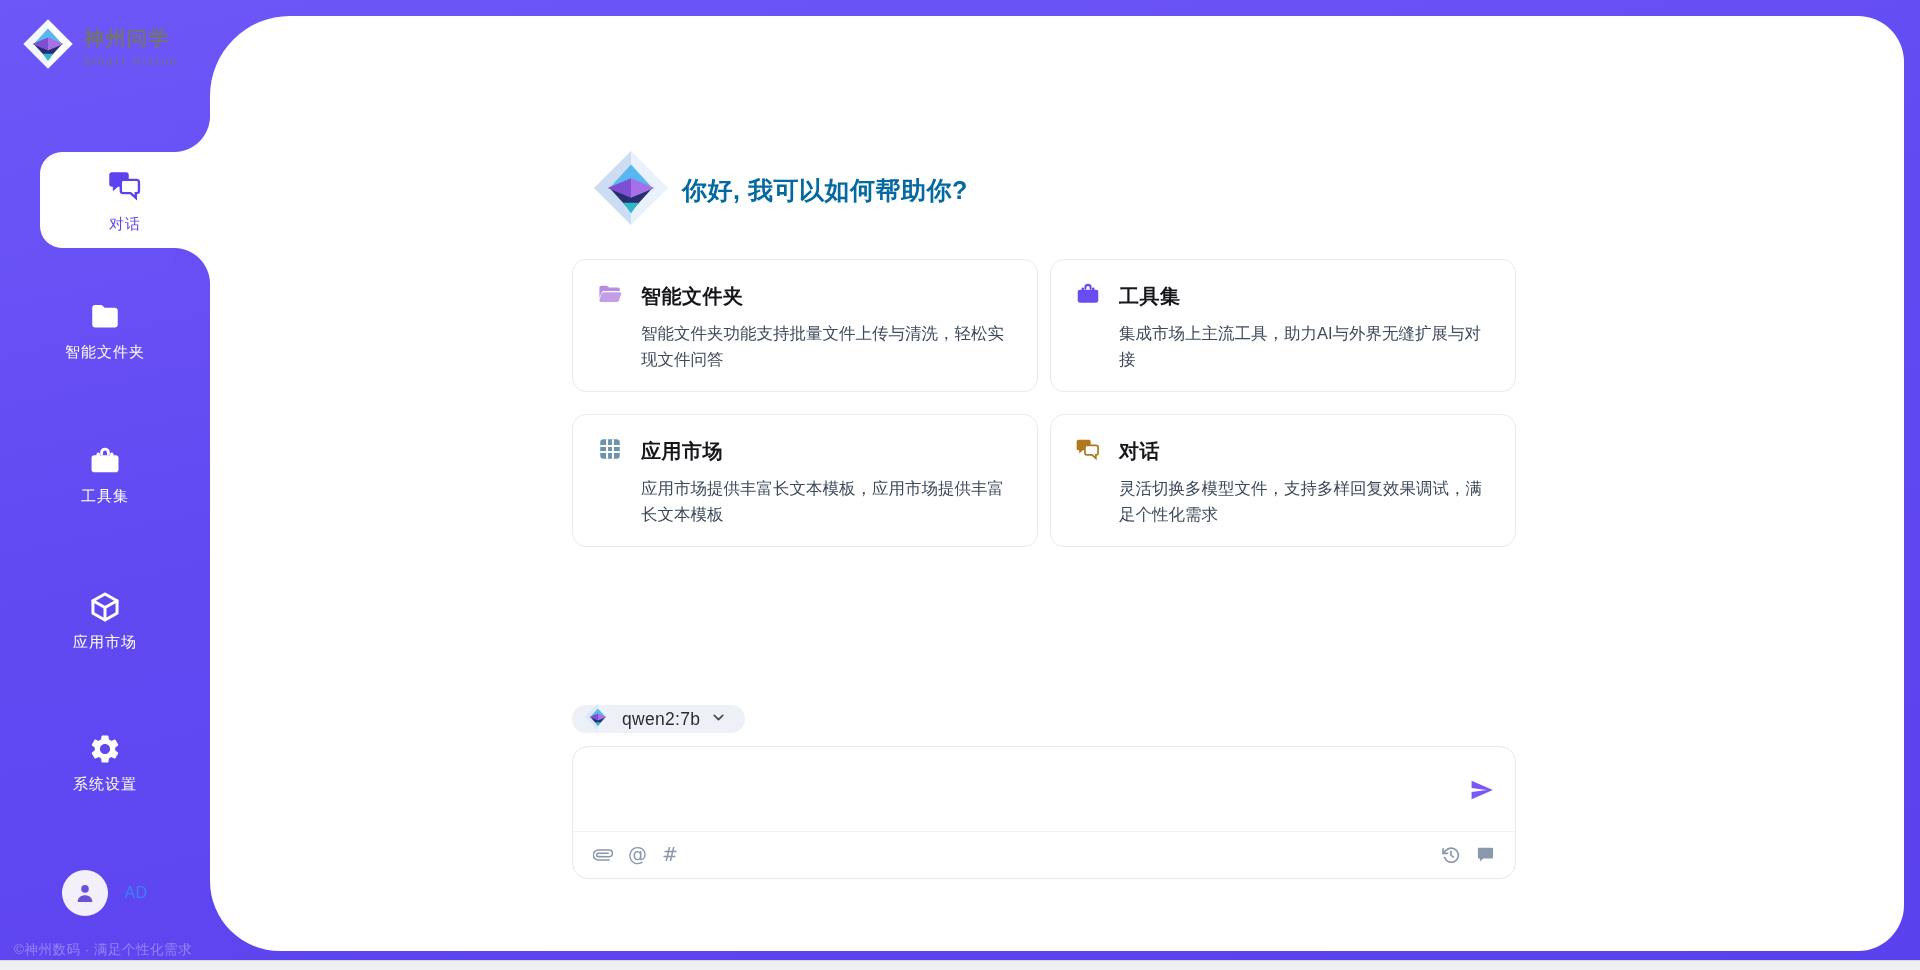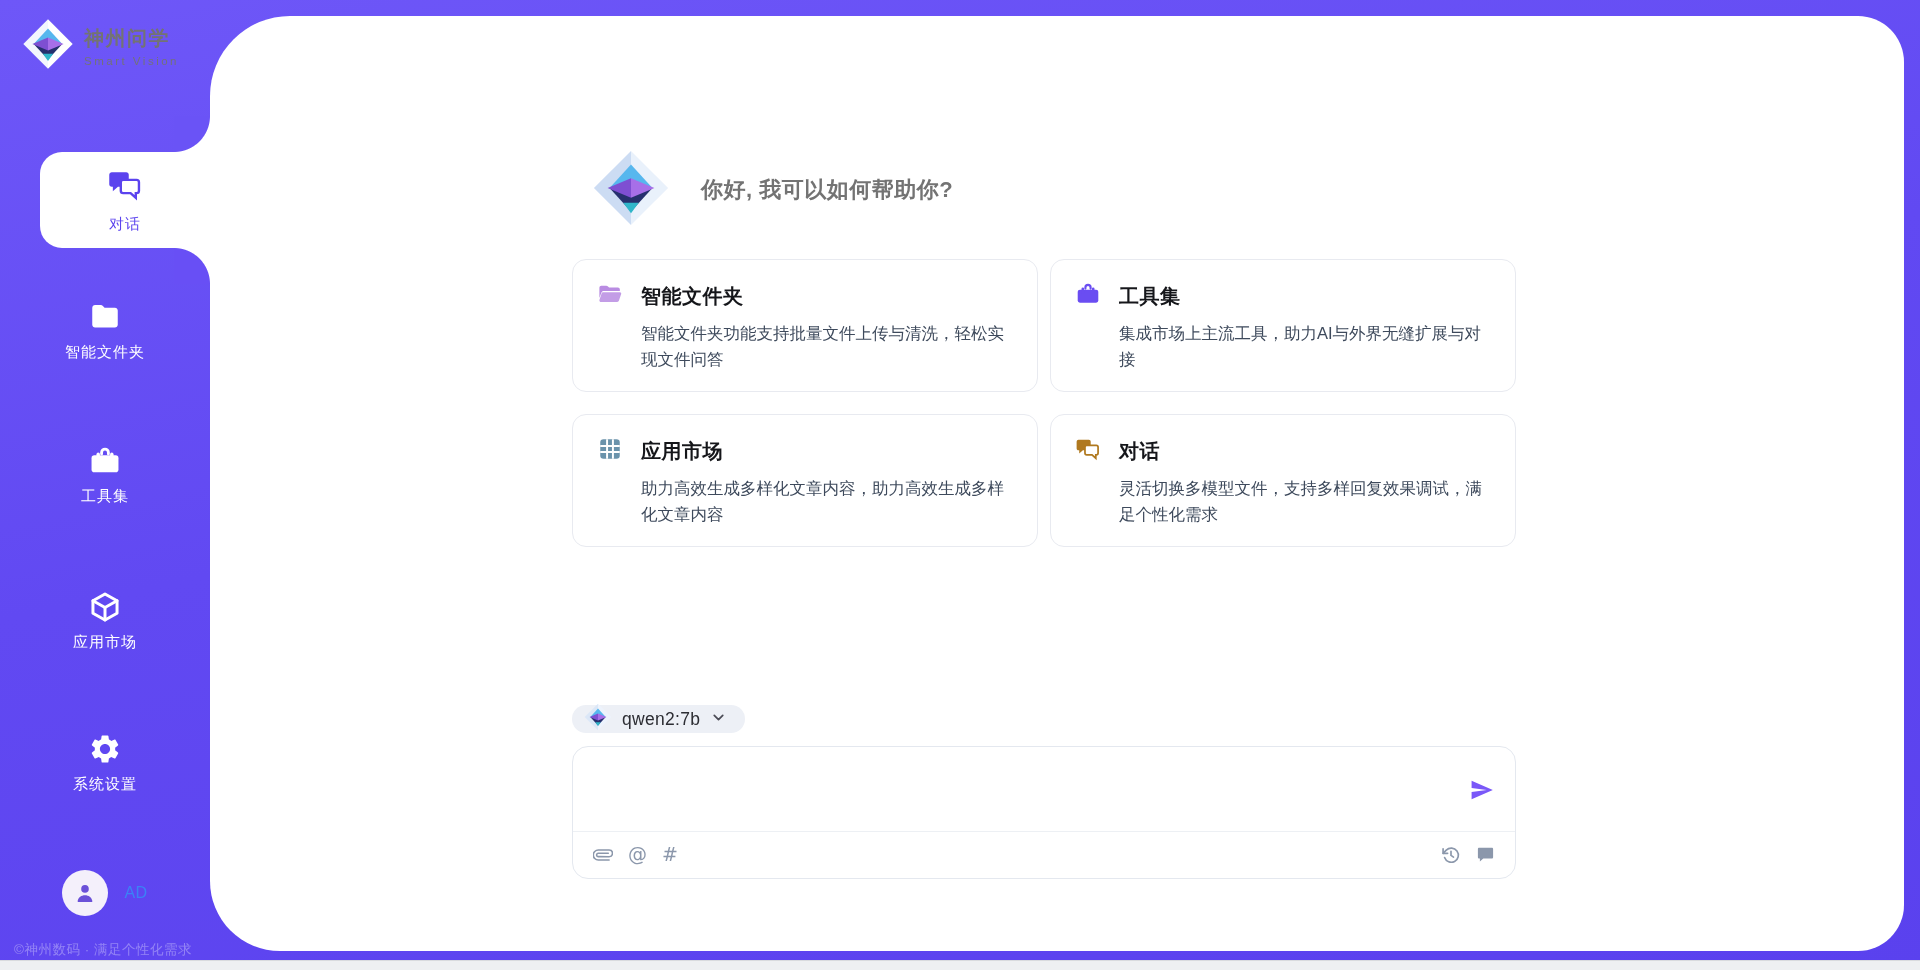--- a/index.html
+++ b/index.html
@@ -39,21 +39,21 @@
     align-items:center;justify-content:center;gap:16px;cursor:pointer;}
   .avatar{width:46px;height:46px;border-radius:50%;background:#f4f0fb;display:flex;
     align-items:center;justify-content:center;}
   .user-initials{color:#3b82f6;font-size:16px;letter-spacing:.5px;}
   .side-footer{position:absolute;bottom:11px;left:14px;color:rgba(255,255,255,.33);
     font-size:13.5px;letter-spacing:.5px;white-space:nowrap;}
 
   
   .content{position:absolute;left:362px;top:0;width:944px;}
   .greeting{display:flex;align-items:center;gap:12px;padding-left:20px;margin-top:133px;}
-  .greeting-title{font-size:22px;font-weight:700;color:#737373;letter-spacing:.5px;margin-left:19px;}
+  .greeting-title{font-size:25px;font-weight:700;color:#0369a1;letter-spacing:.5px;}
 
   .cards{display:grid;grid-template-columns:1fr 1fr;gap:22px 12px;margin-top:28px;}
   .card{background:#fff;border:1px solid #e8eaf0;border-radius:14px;
     padding:21px 24px 19px 24px;cursor:pointer;box-sizing:border-box;min-height:129px;}
   .card-head{display:flex;align-items:center;gap:18px;}
   .card-title{font-size:20px;font-weight:700;color:#15161a;letter-spacing:.5px;}
   .card-desc{margin:9px 0 0 44px;font-size:16.5px;line-height:26px;color:#3e4a5c;}
 
   .model-pill{margin-top:158px;display:inline-flex;align-items:center;gap:10px;height:28px;
     padding:0 18px 0 12px;background:#edf0f6;border-radius:999px;cursor:pointer;}
@@ -215,21 +215,21 @@
       <div class="card">
         <div class="card-head">
           <span style="color: rgb(107, 147, 171);">
             <svg width="26" height="26" viewBox="0 0 24 24">
               <rect x="3" y="3" width="18" height="18" rx="3" fill="currentColor"></rect>
               <path d="M3 9.3h18M3 14.7h18M9.3 3v18M14.7 3v18" stroke="#ffffff" stroke-width="1.8"></path>
             </svg>
           </span>
           <span class="card-title">应用市场</span>
         </div>
-        <div class="card-desc">助力高效生成多样化文章内容，助力高效生成多样化文章内容</div>
+        <div class="card-desc">应用市场提供丰富长文本模板，应用市场提供丰富长文本模板</div>
       </div>
 
       <div class="card">
         <div class="card-head">
           <span style="color: rgb(176, 121, 31);">
             <svg width="26" height="26" viewBox="0 0 24 24">
               <path fill="currentColor" d="M3.2 3.5h9.6c1 0 1.7.8 1.7 1.7v6.3c0 1-.8 1.7-1.7 1.7H7.3l-3.4 3v-3h-.7c-1 0-1.7-.8-1.7-1.7V5.2c0-.9.8-1.7 1.7-1.7z"></path>
               <path fill="#ffffff" stroke="currentColor" stroke-width="1.6" d="M10.8 8.6h8.9c.9 0 1.6.7 1.6 1.6v5.6c0 .9-.7 1.6-1.6 1.6h-.5v3.1l-3.5-3.1h-4.9c-.9 0-1.6-.7-1.6-1.6v-5.6c0-.9.7-1.6 1.6-1.6z"></path>
             </svg>
           </span>

